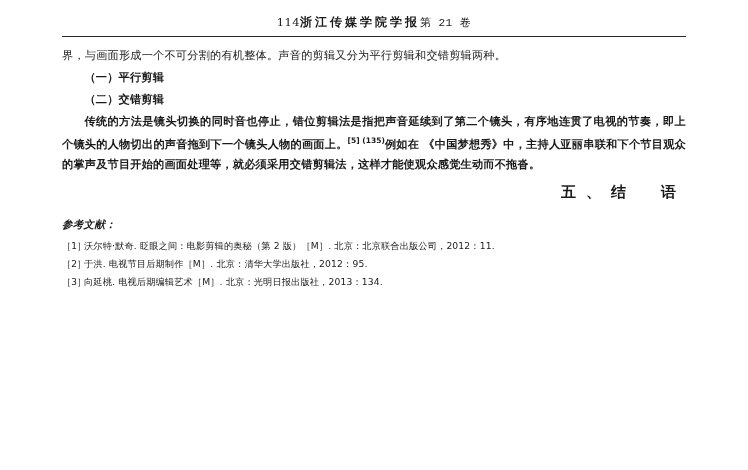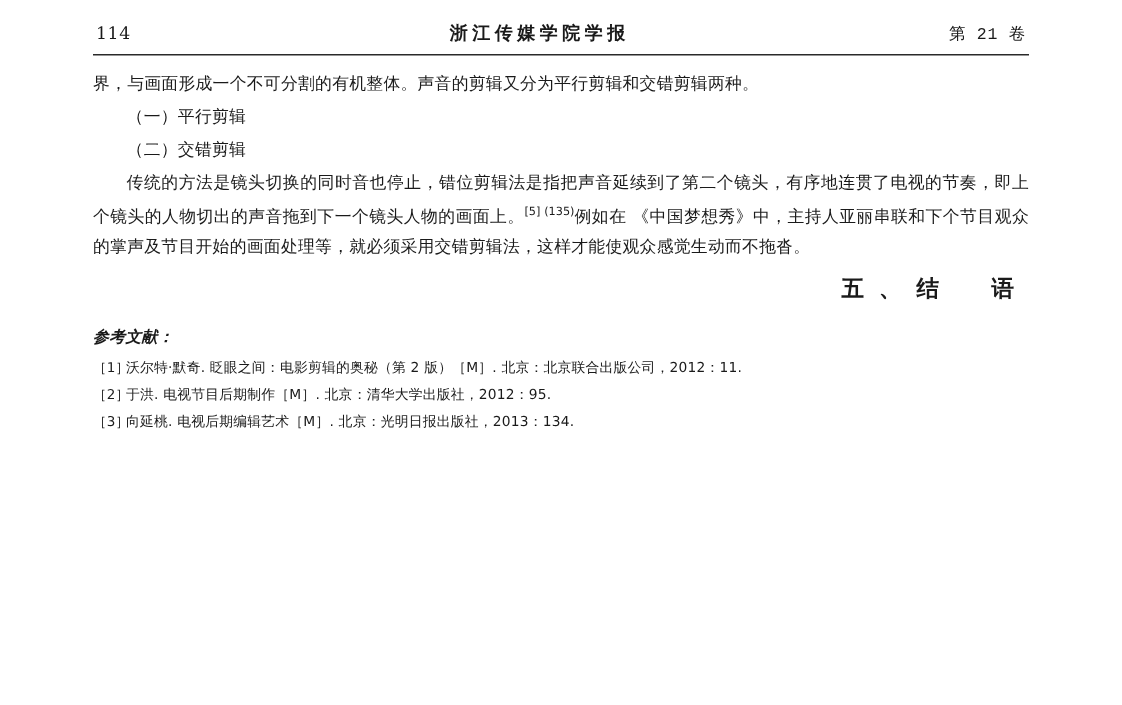--- a/index.html
+++ b/index.html
@@ -18,21 +18,21 @@
     position: relative;
     width: 748px;
     height: 470px;
     box-sizing: border-box;
     padding: 14px 62px 0 62px;
   }
   
   .header {
     display: flex;
     align-items: baseline;
-    justify-content: space-between;
+    justify-content: center;
     font-size: 11.5px;
     letter-spacing: 0.4px;
     padding: 0 2px 5px 2px;
   }
   .header .page-num {
     font-family: "DejaVu Serif", serif;
     font-size: 11.5px;
   }
   .header .journal {
     font-family: "DejaVu Sans", sans-serif;
@@ -54,20 +54,21 @@
     margin: 0 0 2.5px 0;
     font-family: "DejaVu Sans", sans-serif;
     font-size: 11.2px;
     line-height: 19.5px;
     text-align: justify;
     text-justify: inter-ideograph;
     letter-spacing: 0.2px;
   }
   .indent {
     text-indent: 2em;
+    font-weight: bold;
   }
   .sup {
     font-size: 7.5px;
     vertical-align: super;
     letter-spacing: 0;
   }
   .section-title {
     text-align: right;
     font-family: "DejaVu Sans", sans-serif;
     font-size: 15px;

